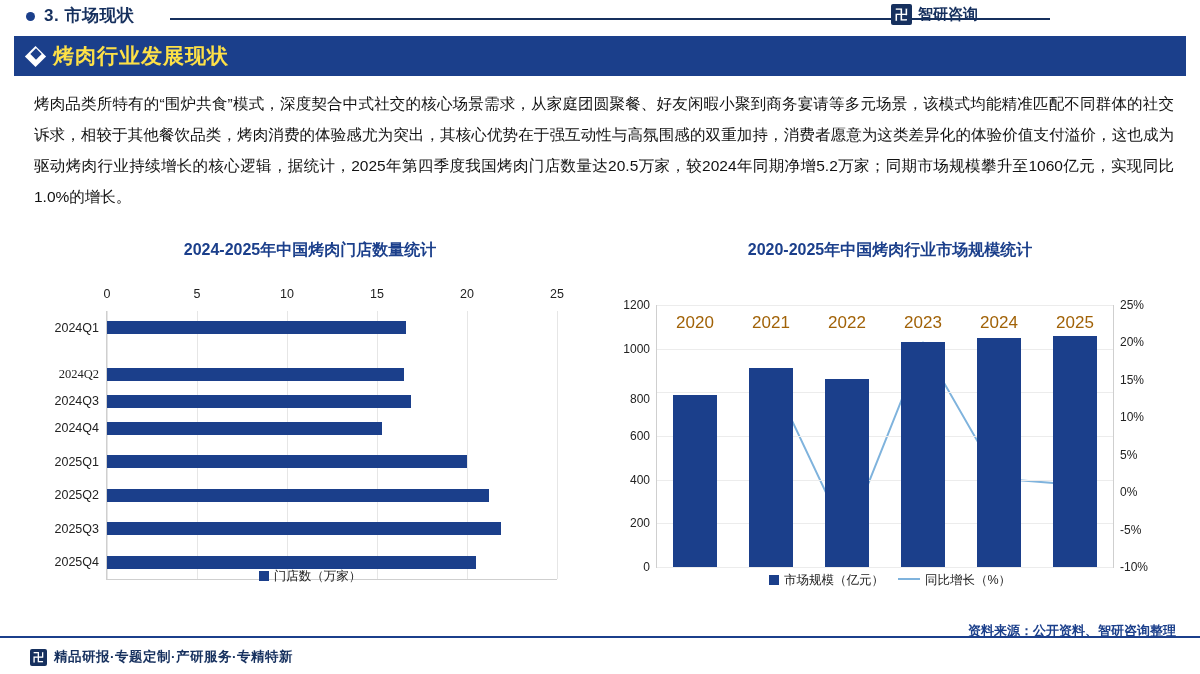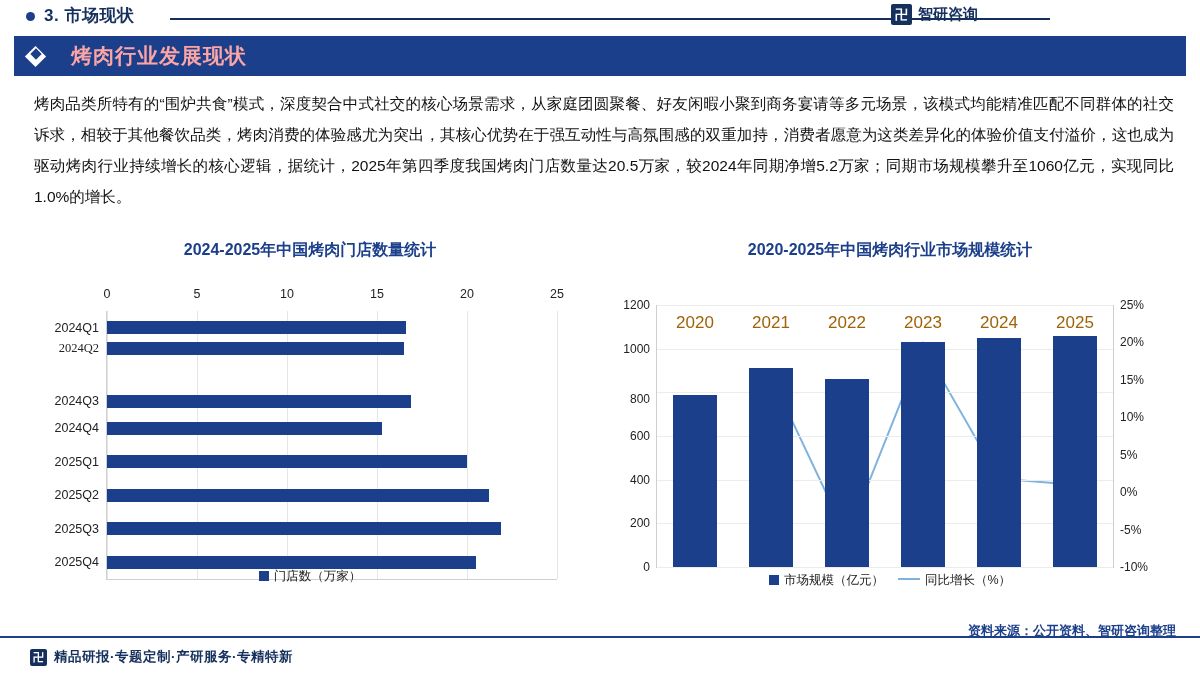--- a/index.html
+++ b/index.html
@@ -90,22 +90,22 @@
     transform: rotate(45deg);
   }
   .section-diamond-inner {
     position: absolute;
     left: 18px; top: 14px;
     width: 8px; height: 8px;
     background: #1b3f8b;
     transform: rotate(45deg);
   }
   .section-title {
-    margin-left: 28px;
-    color: #fca5a5;
+    margin-left: 10px;
+    color: #fde047;
     font-size: 21px;
     font-weight: bold;
     letter-spacing: 1px;
   }
 
   
   .paragraph {
     position: absolute;
     left: 34px; top: 88px;
     width: 1140px;
@@ -335,21 +335,21 @@
           <div class="hgrid" style="left: 270px;"></div>
           <div class="hx-label" style="left: 270px; top: -24px;">15</div>
           <div class="hgrid" style="left: 360px;"></div>
           <div class="hx-label" style="left: 360px; top: -24px;">20</div>
           <div class="hgrid" style="left: 450px;"></div>
           <div class="hx-label" style="left: 450px; top: -24px;">25</div>
           <div class="hrow" style="top: -0.25px; width: 450px;">
             <div class="hcat-label">2024Q1</div>
             <div class="hbar" style="width: 298.8px; background: rgb(27, 63, 139);"></div>
           </div>
-          <div class="hrow" style="top: 20px; width: 450px; font-family: Liberation Serif, serif;">
+          <div class="hrow" style="top: 46px; width: 450px; font-family: Liberation Serif, serif;">
             <div class="hcat-label">2024Q2</div>
             <div class="hbar" style="width: 297px; background: rgb(27, 63, 139);"></div>
           </div>
           <div class="hrow" style="top: 73px; width: 450px;">
             <div class="hcat-label">2024Q3</div>
             <div class="hbar" style="width: 304.2px; background: rgb(27, 63, 139);"></div>
           </div>
           <div class="hrow" style="top: 100.25px; width: 450px;">
             <div class="hcat-label">2024Q4</div>
             <div class="hbar" style="width: 275.4px; background: rgb(27, 63, 139);"></div>

